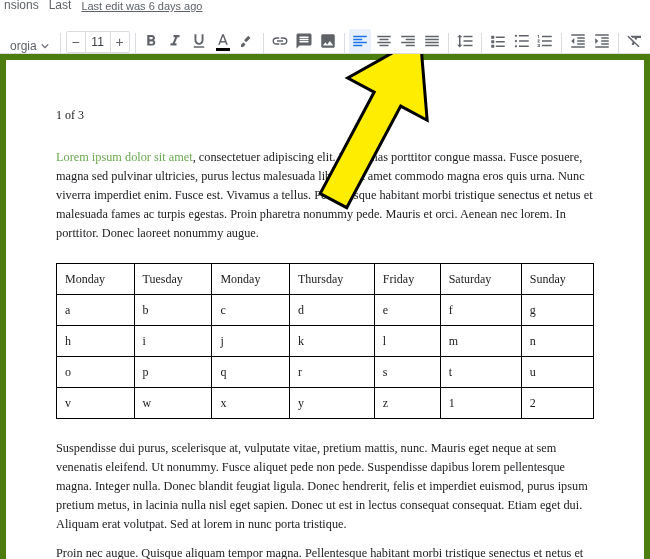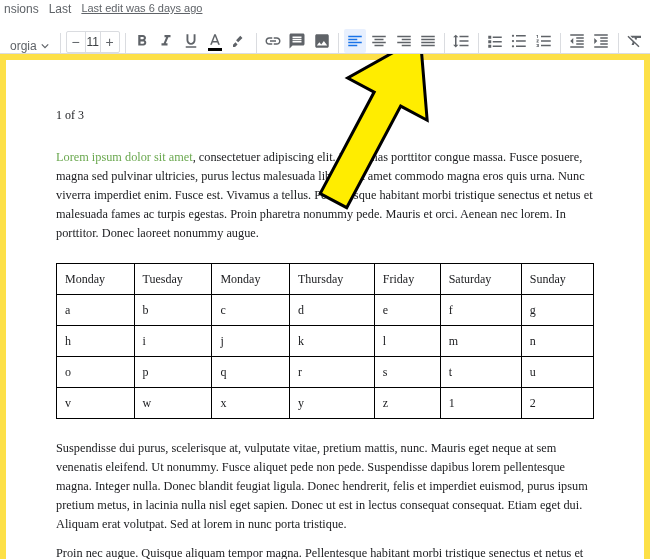--- a/index.html
+++ b/index.html
@@ -1,35 +1,35 @@
 <!DOCTYPE html>
 <html><head>
   <meta charset="utf-8">
   <style>
     * { box-sizing: border-box; margin: 0; padding: 0; }
     body { font-family: Arial, sans-serif; background: #f8f9fa; width: 650px; height: 559px; overflow: hidden; }
     
-    .menubar { background: #fff; height: 20px; display: flex; align-items: flex-start; padding: 2px 4px; font-size: 12px; color: #5f6368; gap: 10px; }
+    .menubar { background: #fff; height: 20px; display: flex; align-items: flex-end; padding: 8px 4px; font-size: 12px; color: #5f6368; gap: 10px; }
     .menubar-item { cursor: pointer; }
     .menubar-info { color: #5f6368; text-decoration: underline; font-size: 11px; }
     
     .toolbar { background: #fff; height: 34px; display: flex; align-items: flex-end; padding: 0 4px; gap: 2px; border-bottom: 1px solid #dadce0; }
     .tb-sep { width: 1px; height: 20px; background: #dadce0; margin: 0 3px; }
     .tb-btn { width: 24px; height: 24px; display: flex; align-items: center; justify-content: center; color: #5f6368; border-radius: 2px; cursor: pointer; }
     .tb-btn.active { background: #e8f0fe; color: #1a73e8; }
     .tb-btn svg { width: 18px; height: 18px; }
     .font-select { display: flex; align-items: center; font-size: 12px; color: #5f6368; padding: 0 6px; gap: 4px; }
     .size-box { display: flex; align-items: center; border: 1px solid #dadce0; border-radius: 2px; height: 22px; }
     .size-btn { width: 18px; height: 20px; display: flex; align-items: center; justify-content: center; color: #5f6368; cursor: pointer; font-size: 14px; }
-    .size-val { width: 16px; text-align: center; font-size: 12px; color: #3c4043; border-left: 1px solid #dadce0; border-right: 1px solid #dadce0; height: 20px; line-height: 20px; }
+    .size-val { width: 26px; text-align: center; font-size: 12px; color: #3c4043; border-left: 1px solid #dadce0; border-right: 1px solid #dadce0; height: 20px; line-height: 20px; }
     .font-color { position: relative; }
     .font-color::after { content: ''; position: absolute; bottom: 2px; left: 4px; right: 4px; height: 3px; background: #000; }
     .dropdown-caret { width: 8px; height: 8px; }
     
-    .canvas { background: #fde047; padding: 6px; height: calc(559px - 54px); overflow: hidden; }
+    .canvas { background: #4d7c0f; padding: 6px; height: calc(559px - 54px); overflow: hidden; }
     .page { background: #fff; width: 638px; min-height: 800px; padding: 46px 50px; position: relative; font-family: Georgia, serif; color: #202124; font-size: 12.5px; line-height: 1.5; }
     
     .page-num { font-size: 12px; color: #202124; margin-bottom: 24px; }
     .para { margin-bottom: 10px; font-size: 12.3px; line-height: 1.55; }
     .green-link { color: #6aa84f; }
     
     .tbl { border-collapse: collapse; width: 100%; margin: 20px 16px 20px 0; }
     .tbl th, .tbl td { border: 1px solid #000; padding: 6px 8px; font-size: 12px; text-align: left; font-weight: normal; font-family: Georgia, serif; }
     
     .arrow-overlay { position: absolute; top: -50px; left: 265px; pointer-events: none; z-index: 10; }

